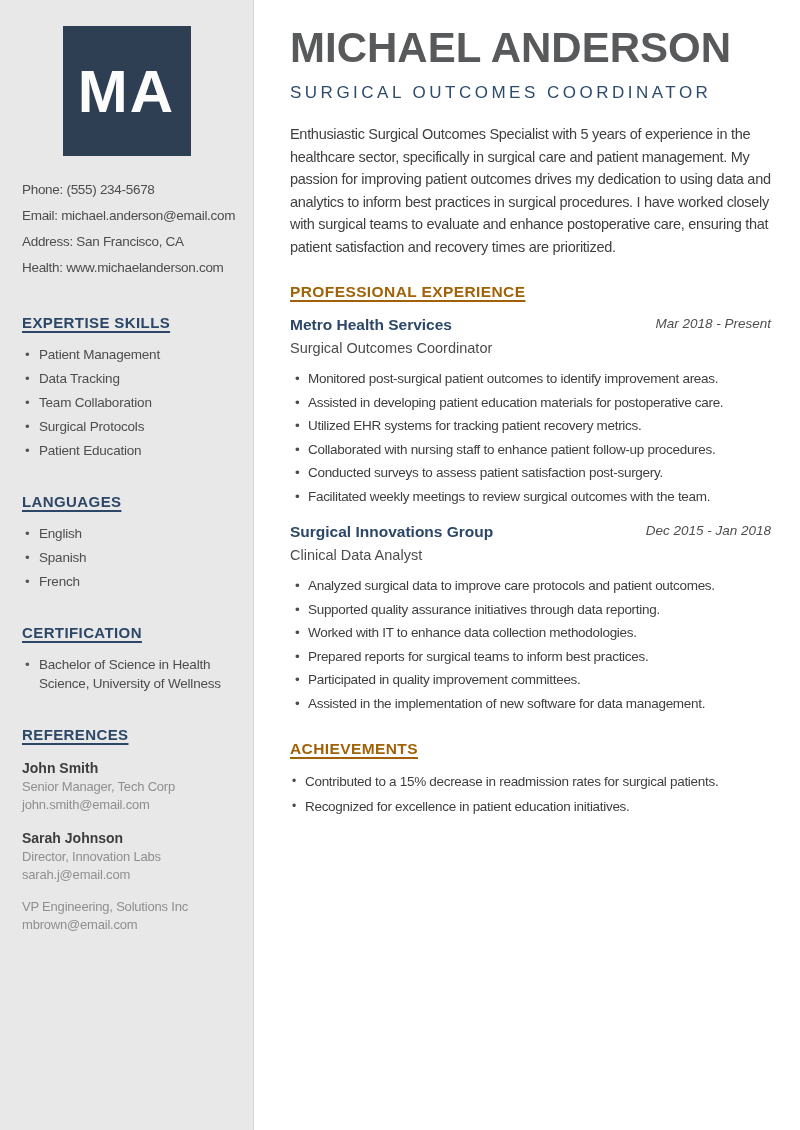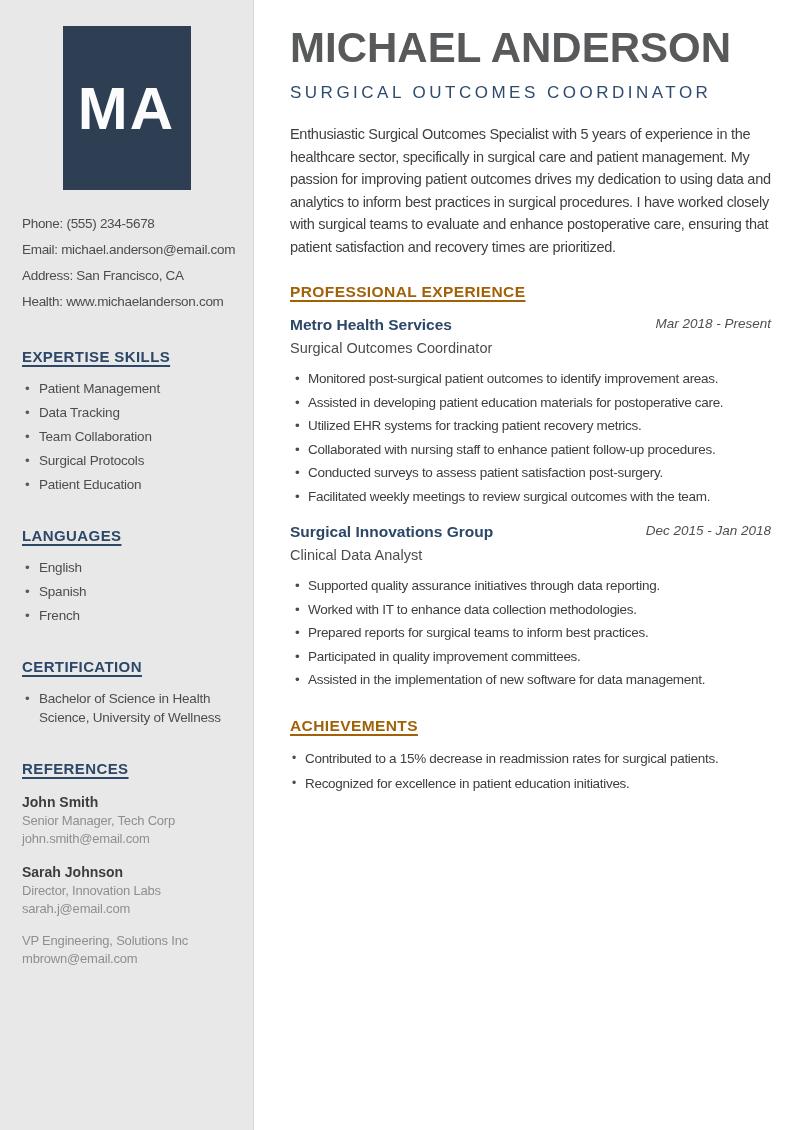--- a/index.html
+++ b/index.html
@@ -12,21 +12,21 @@
   }
 
   
   .sidebar {
     width: 254px; min-width: 254px; height: 1130px;
     background: #e8e8e8;
     border-right: 1px solid #d7d7d7;
     padding: 26px 22px 30px 22px;
   }
   .monogram {
-    width: 128px; height: 164px;
+    width: 128px; height: 130px;
     margin: 0 auto;
     background: #2e3f53;
     color: #fcfcfc;
     display: flex; align-items: center; justify-content: center;
     font-size: 60px; font-weight: bold; letter-spacing: 2px;
   }
   .contact { margin-top: 21px; }
   .contact-line {
     font-size: 13.5px; letter-spacing: -0.3px;
     color: #4d4d4d; line-height: 26px;
@@ -179,20 +179,21 @@
     </ul>
   </section>
 
   <section class="job-block">
     <div class="job-header">
       <span class="job-company">Surgical Innovations Group</span>
       <span class="job-dates">Dec 2015 - Jan 2018</span>
     </div>
     <div class="job-role">Clinical Data Analyst</div>
     <ul class="bullet-list">
+      <li>Analyzed surgical data to improve care protocols and patient outcomes.</li>
       <li>Supported quality assurance initiatives through data reporting.</li>
       <li>Worked with IT to enhance data collection methodologies.</li>
       <li>Prepared reports for surgical teams to inform best practices.</li>
       <li>Participated in quality improvement committees.</li>
       <li>Assisted in the implementation of new software for data management.</li>
     </ul>
   </section>
 
   <h2 class="section-heading">ACHIEVEMENTS</h2>
   <ul class="bullet-list small">

